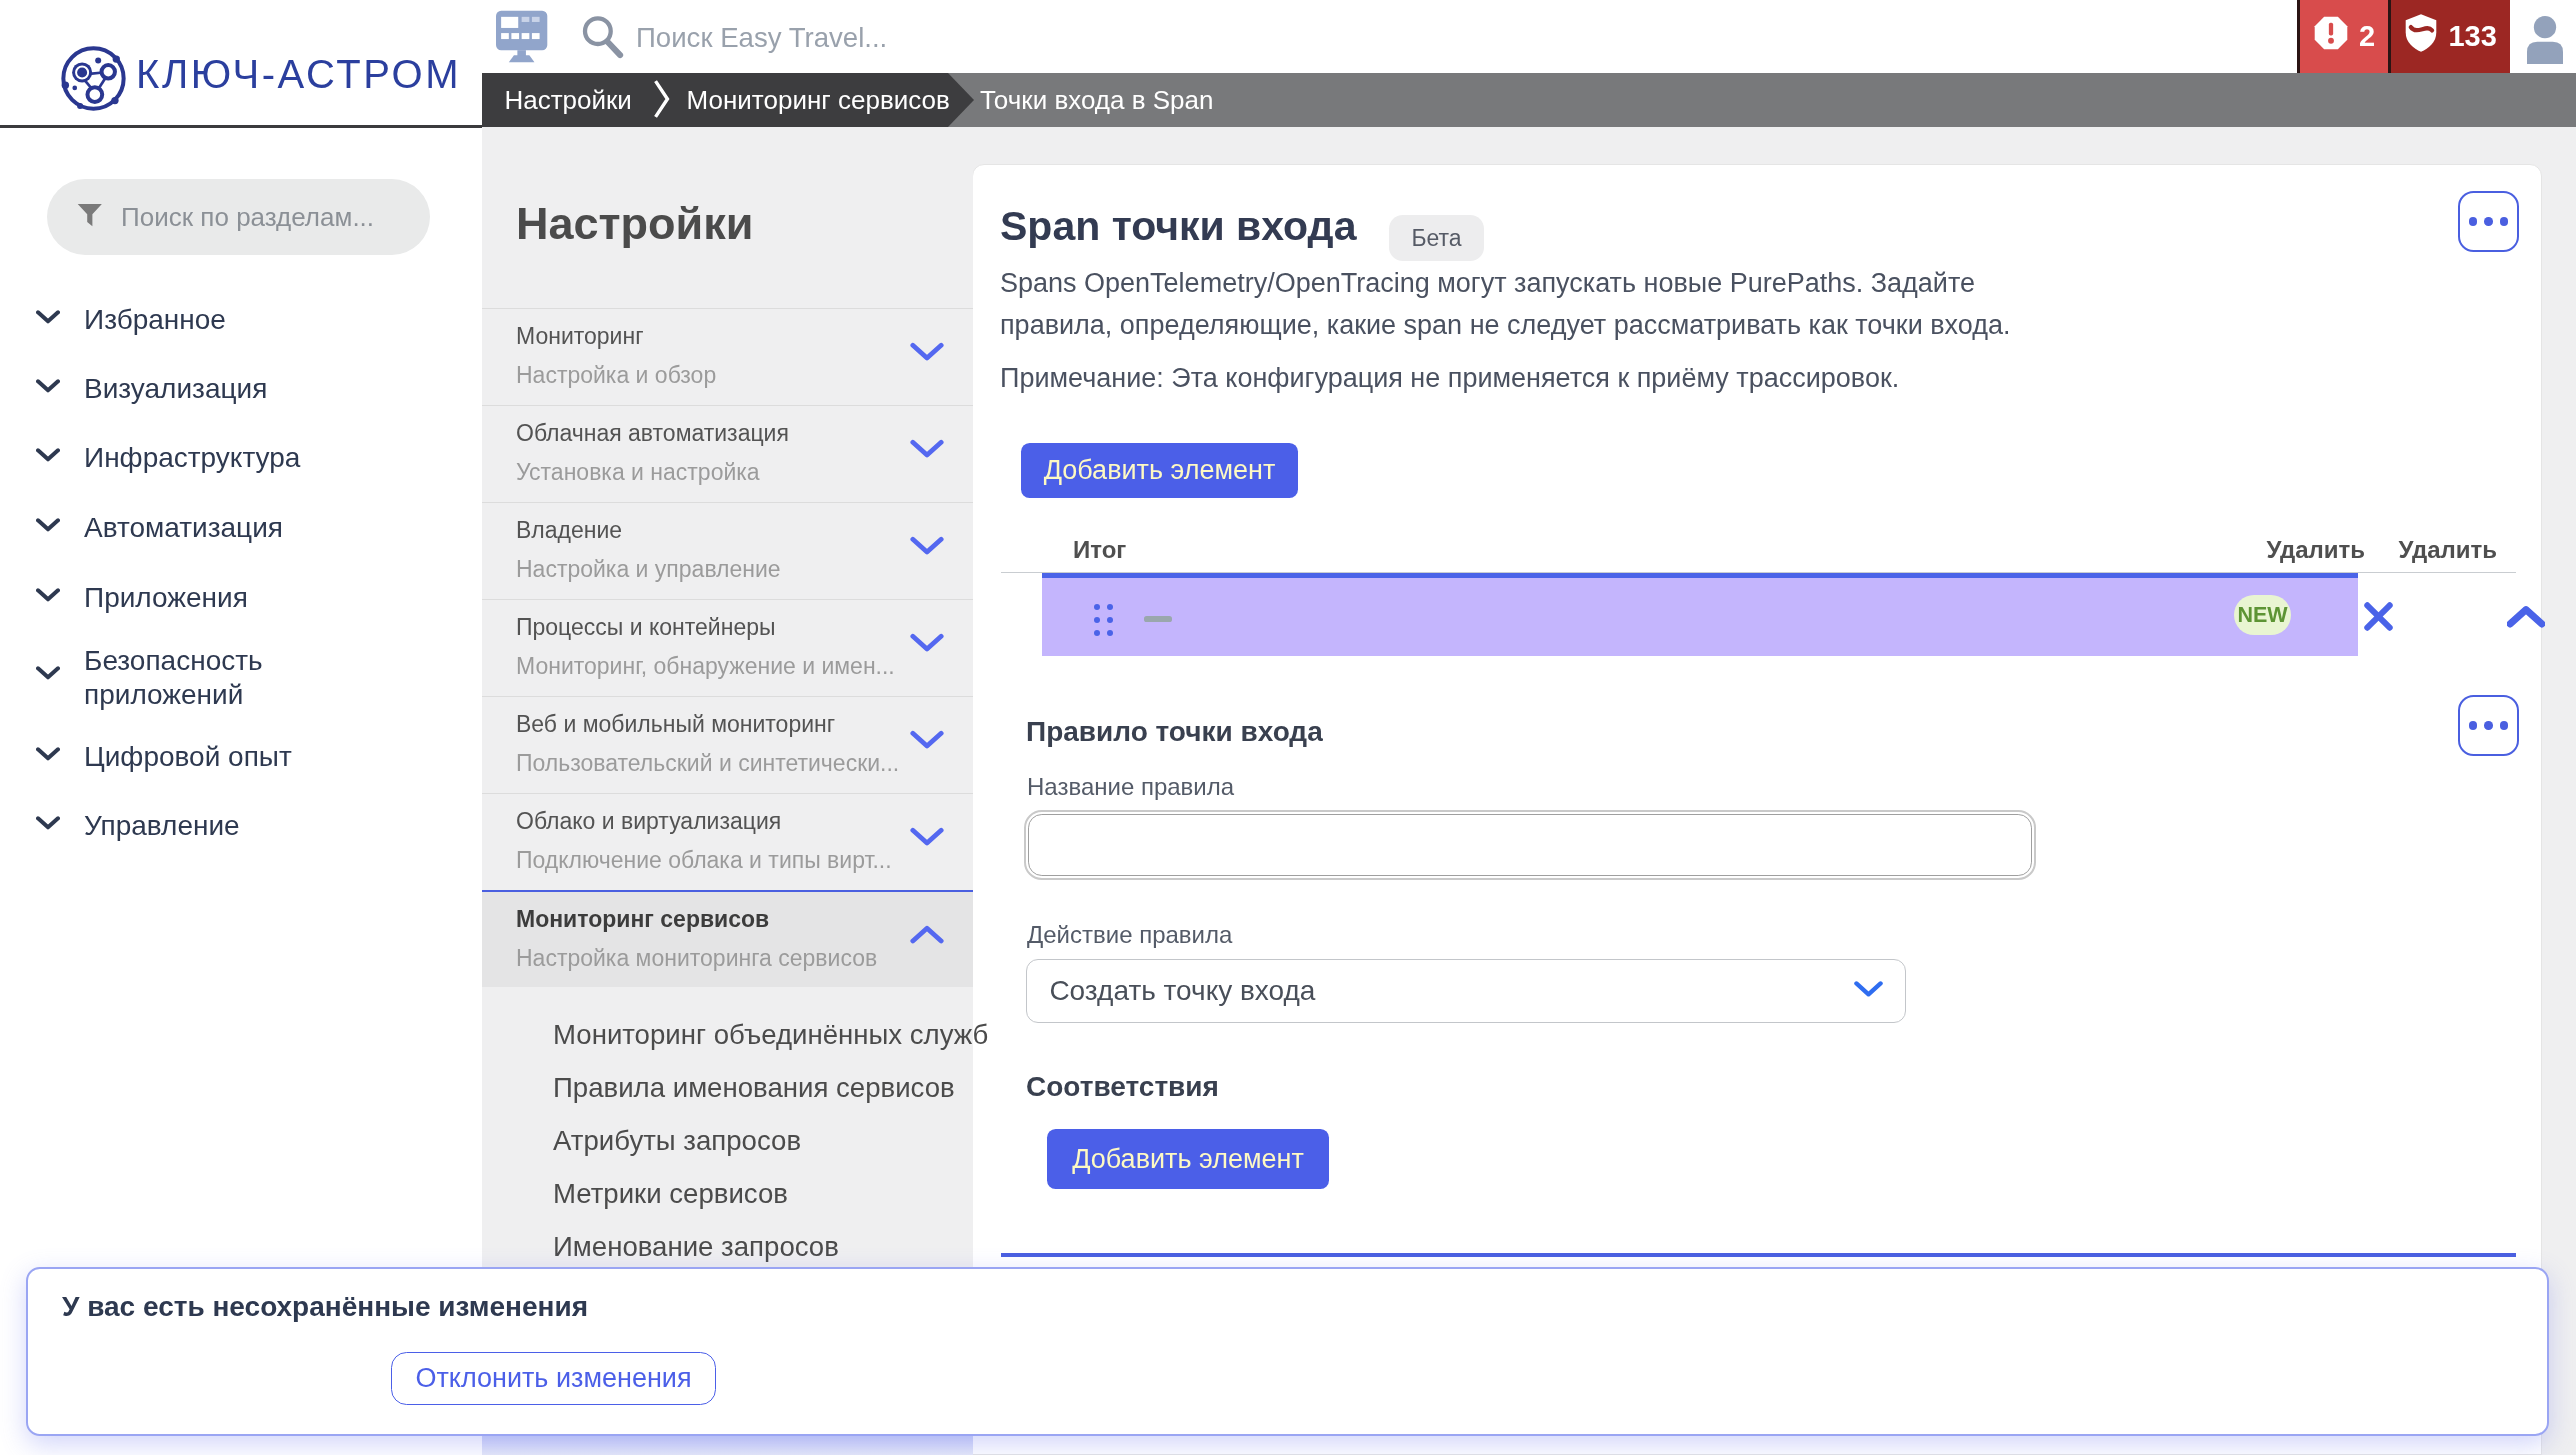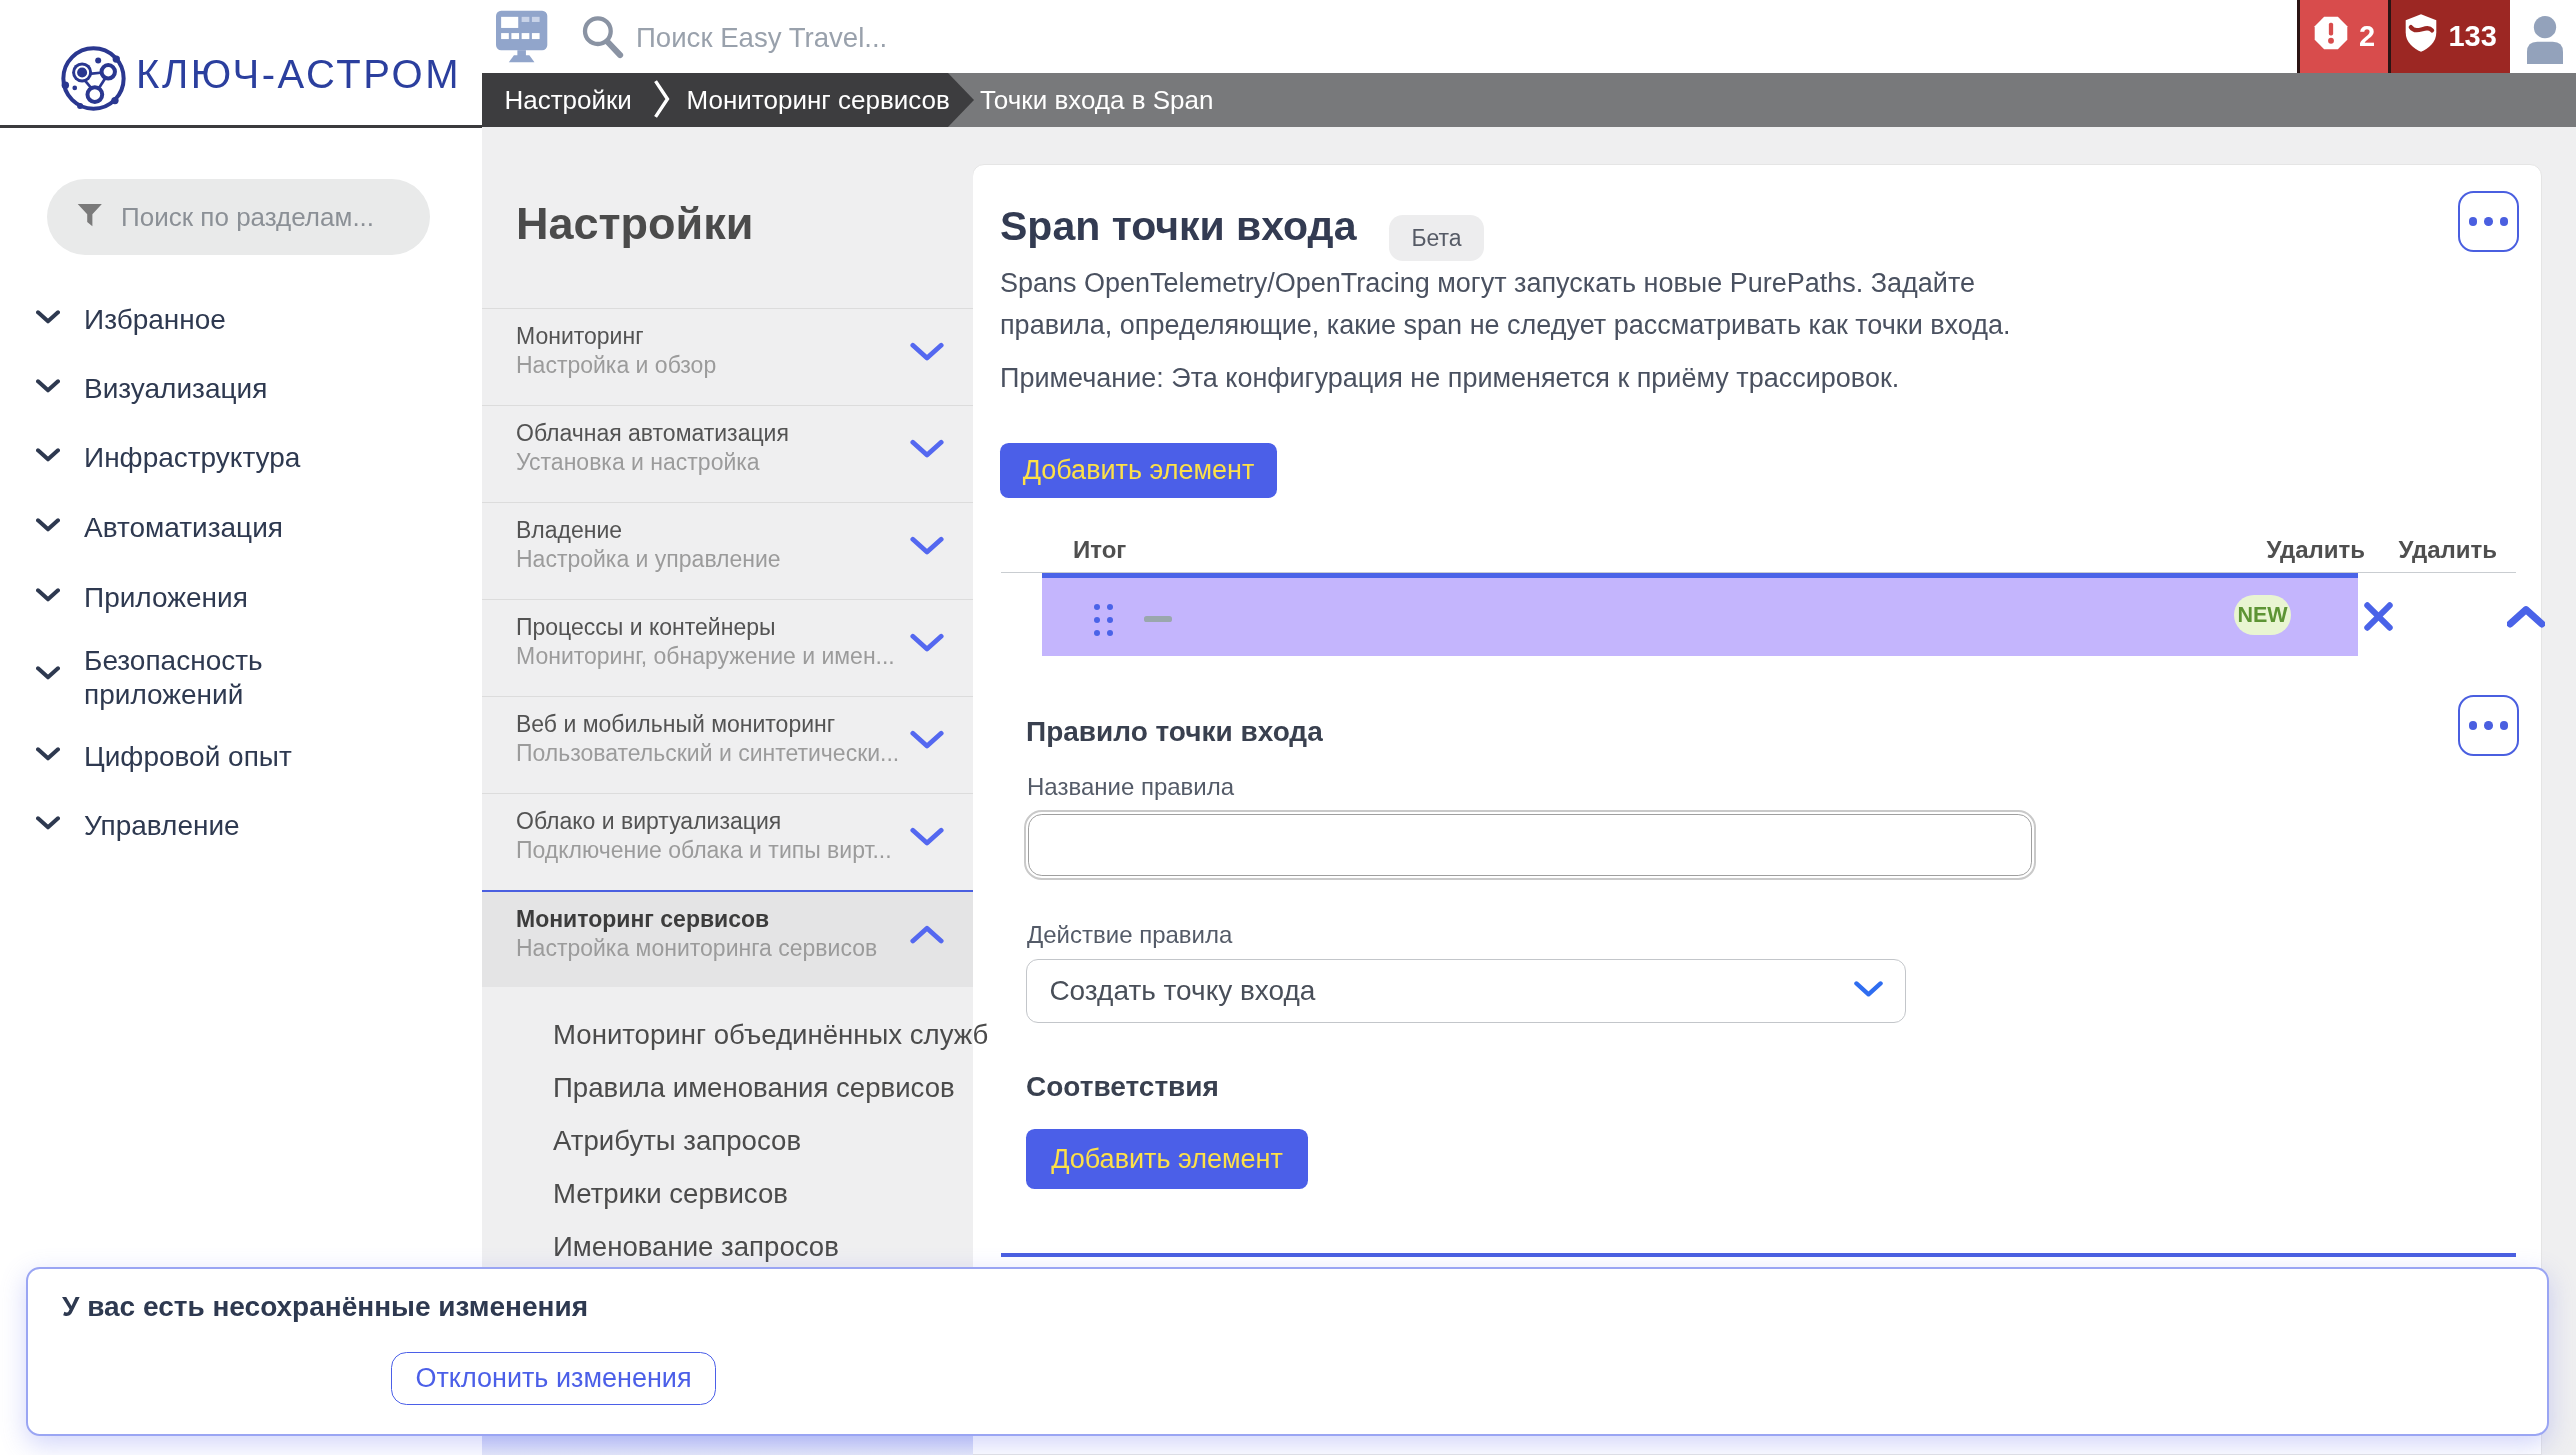--- a/index.html
+++ b/index.html
@@ -42,21 +42,21 @@
   .nav-item{position:absolute;left:0;width:482px;display:flex;align-items:flex-start;cursor:pointer;}
   .nav-chev{margin:6.9px 0 0 36px;flex:0 0 auto;}
   .nav-label{margin-left:24px;font-size:28px;font-weight:normal;color:#2e3950;line-height:34px;width:327px;}
   
   .menu{position:absolute;left:482px;top:127px;width:491px;height:1328px;background:#efeff0;z-index:2;}
   .menu-title{position:absolute;left:34px;top:71px;font-size:45px;font-weight:bold;color:#4b4b4b;}
   .menu-items{position:absolute;left:0;top:181px;width:491px;}
   .menu-item{position:relative;height:97px;box-sizing:border-box;border-top:0.9px solid #dcdcdc;
              padding:13.8px 0 0 34px;cursor:pointer;}
   .mi-label{font-size:23px;color:#535353;}
-  .mi-sub{font-size:23px;color:#9b9b9b;margin-top:2px;}
+  .mi-sub{font-size:23px;color:#9b9b9b;margin-top:12px;}
   .menu-item.sel{background:#e4e4e5;border-top:2.6px solid #4a5fe0;}
   .menu-item.sel .mi-label{font-weight:bold;color:#3c3c3c;}
   .mi-chev{position:absolute;right:29px;top:33px;}
   .subitems{position:absolute;left:0;top:862px;width:491px;padding-top:19px;}
   .subitem{height:53px;line-height:53px;padding-left:71px;font-size:27.6px;color:#4b4b4b;cursor:pointer;
            white-space:nowrap;}
   .partial-item{position:absolute;left:0;top:1297px;width:491px;height:30px;overflow:hidden;
                 border-top:4.3px solid #8f9af2;background:linear-gradient(#c3caf8,#ebedf8);z-index:5;}
   .partial-item span{position:absolute;left:71px;top:22.4px;font-size:27.6px;color:#6a6a6a;}
   
@@ -65,22 +65,22 @@
         border:0.9px solid #e5e5e5;border-radius:12px 12px 0 0;box-sizing:border-box;}
   .more-btn{position:absolute;width:57px;height:57px;border:2.6px solid #4a5fe0;border-radius:15.5px;
             background:#fff;display:flex;align-items:center;justify-content:center;gap:6.9px;cursor:pointer;}
   .more-btn i{width:8.6px;height:8.6px;border-radius:50%;background:#4a5fe0;}
   .card-more{left:1485px;top:26px;}
   .page-title{position:absolute;left:27px;top:38px;font-size:41px;font-weight:bold;color:#333b52;}
   .beta{position:absolute;left:416px;top:50px;height:46px;line-height:46px;padding:0 22.4px;
         background:#ededee;border-radius:13.8px;font-size:23px;color:#565b66;}
   .desc{position:absolute;left:27px;font-size:27px;color:#4a5160;white-space:nowrap;}
   .d1{top:103px;}.d2{top:145px;}.d3{top:198px;}
-  .btn-blue{background:#4b5fe8;color:#fde047;border:none;border-radius:8.6px;font-size:27px;
-            font-family:inherit;cursor:pointer;}
+  .btn-blue{background:#4b5fe8;color:#fef9c3;border:none;border-radius:8.6px;font-size:27px;
+            font-family:inherit;cursor:pointer;margin-left:21px;}
   .add1{position:absolute;left:27px;top:278px;width:277px;height:55px;}
   .thead{position:absolute;left:28px;top:355px;width:1515px;height:53px;
          border-bottom:1.7px solid #c9cdd1;box-sizing:border-box;font-size:24px;font-weight:bold;color:#4f4f4f;}
   .th-sum{position:absolute;left:72px;top:15.5px;}
   .th-del{position:absolute;right:151px;top:15.5px;}
   .th-det{position:absolute;right:19px;top:15.5px;}
   .row{position:absolute;left:28px;top:408px;width:1316px;height:83px;background:#c4b5fd;
        border-top:5.2px solid #4a63e8;box-sizing:border-box;cursor:pointer;margin-left:41px;}
   .drag{position:absolute;left:52px;top:26px;width:19px;height:33px;display:grid;
         grid-template-columns:6px 6px;grid-auto-rows:6px;gap:6.9px;cursor:grab;}

